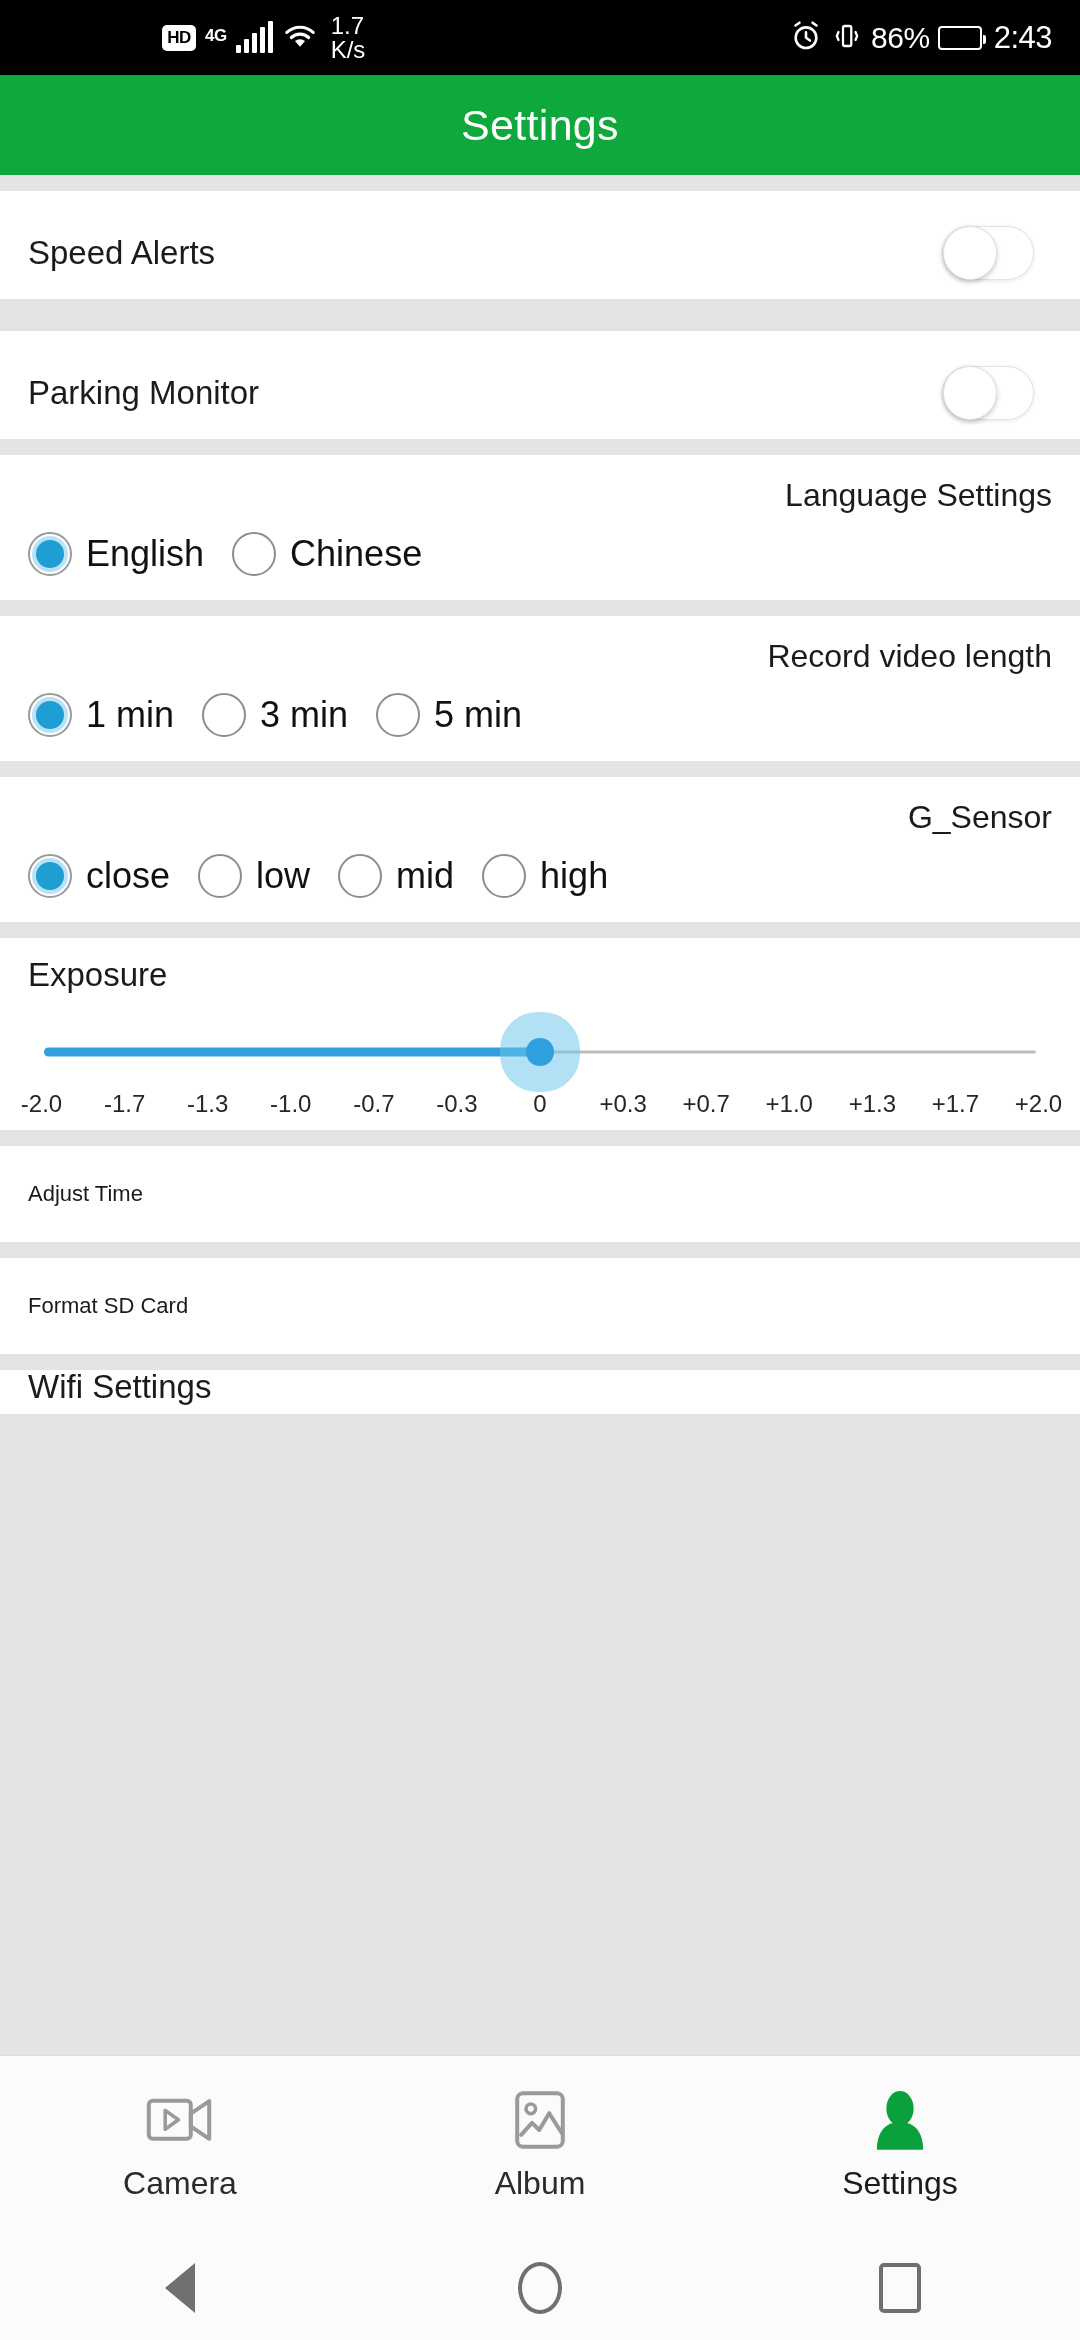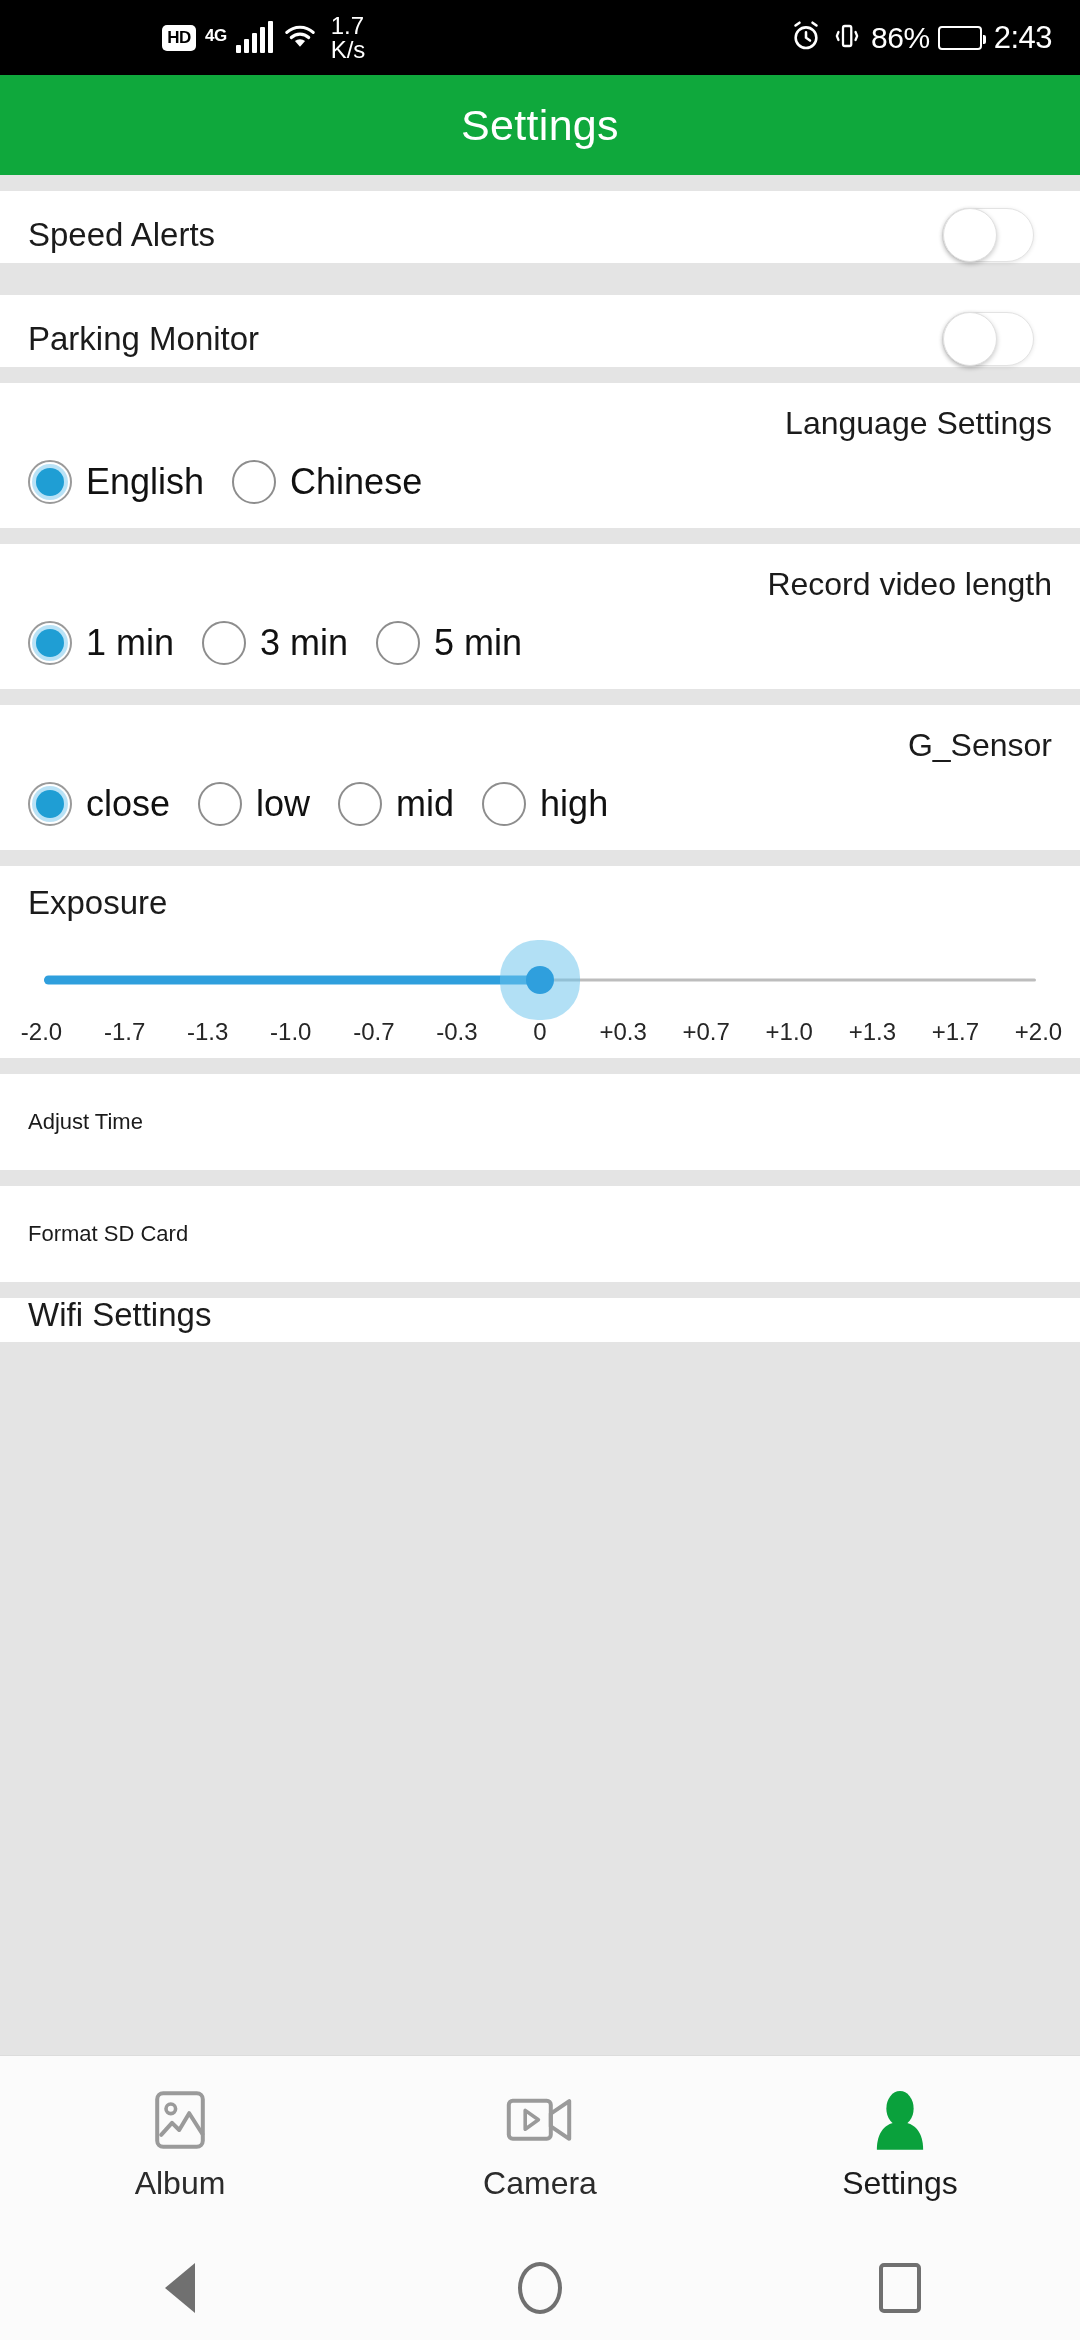--- a/index.html
+++ b/index.html
@@ -145,21 +145,21 @@
 
   .gap { height: 16px; background: #e4e4e4; }
 
   .card {
     background: #ffffff;
     width: 100%;
   }
 
   
   .row-toggle {
-    height: 72px;
+    height: 108px;
     display: flex;
     align-items: center;
     padding: 16px 28px 0 28px;
   }
   .row-label {
     font-size: 33px;
     color: #1b1b1b;
     font-weight: 400;
   }
   .toggle {
@@ -568,38 +568,38 @@
       <div class="row-partial">
         <span class="row-label">Wifi Settings</span>
       </div>
     </div>
 
   </div>
 
   <div class="tabbar">
     <div class="tab">
       <span class="tab-icon">
+        <svg width="68" height="54" viewBox="0 0 34 26">
+          <rect x="1.4" y="3.4" width="21" height="19" rx="2" stroke="#9a9a9a" stroke-width="2" fill="none"></rect>
+          <path d="M22.4 9.8 L31.6 3.6 V22.4 L22.4 16.2 Z" stroke="#9a9a9a" stroke-width="2" fill="none" stroke-linejoin="round"></path>
+          <path d="M9.6 8.2 L16.2 12.9 L9.6 17.6 Z" stroke="#9a9a9a" stroke-width="1.8" fill="none" stroke-linejoin="round"></path>
+        </svg>
+      </span>
+      <span class="tab-label">Camera</span>
+    </div>
+
+    <div class="tab">
+      <span class="tab-icon">
         <svg width="56" height="60" viewBox="0 0 26 30">
           <rect x="1.6" y="1.6" width="22.8" height="26.8" rx="3" stroke="#9a9a9a" stroke-width="2" fill="none"></rect>
           <circle cx="8.4" cy="9.4" r="2.4" stroke="#9a9a9a" stroke-width="1.8" fill="none"></circle>
           <path d="M3.6 22.4 L9.0 16.4 L12.6 20.0 L17.6 11.6 L24.2 22.0" stroke="#9a9a9a" stroke-width="2" fill="none" stroke-linejoin="round" stroke-linecap="round"></path>
         </svg>
       </span>
       <span class="tab-label">Album</span>
-    </div>
-
-    <div class="tab">
-      <span class="tab-icon">
-        <svg width="68" height="54" viewBox="0 0 34 26">
-          <rect x="1.4" y="3.4" width="21" height="19" rx="2" stroke="#9a9a9a" stroke-width="2" fill="none"></rect>
-          <path d="M22.4 9.8 L31.6 3.6 V22.4 L22.4 16.2 Z" stroke="#9a9a9a" stroke-width="2" fill="none" stroke-linejoin="round"></path>
-          <path d="M9.6 8.2 L16.2 12.9 L9.6 17.6 Z" stroke="#9a9a9a" stroke-width="1.8" fill="none" stroke-linejoin="round"></path>
-        </svg>
-      </span>
-      <span class="tab-label">Camera</span>
     </div>
 
     <div class="tab active">
       <span class="tab-icon">
         <svg width="60" height="62" viewBox="0 0 28 30">
           <ellipse cx="14" cy="9.4" rx="6.6" ry="8.4" fill="#0aa13c"></ellipse>
           <path d="M14 16.0 C21.6 16.0 25.2 21.6 25.2 29.4 L2.8 29.4 C2.8 21.6 6.4 16.0 14 16.0 Z" fill="#0aa13c"></path>
         </svg>
       </span>
       <span class="tab-label">Settings</span>

